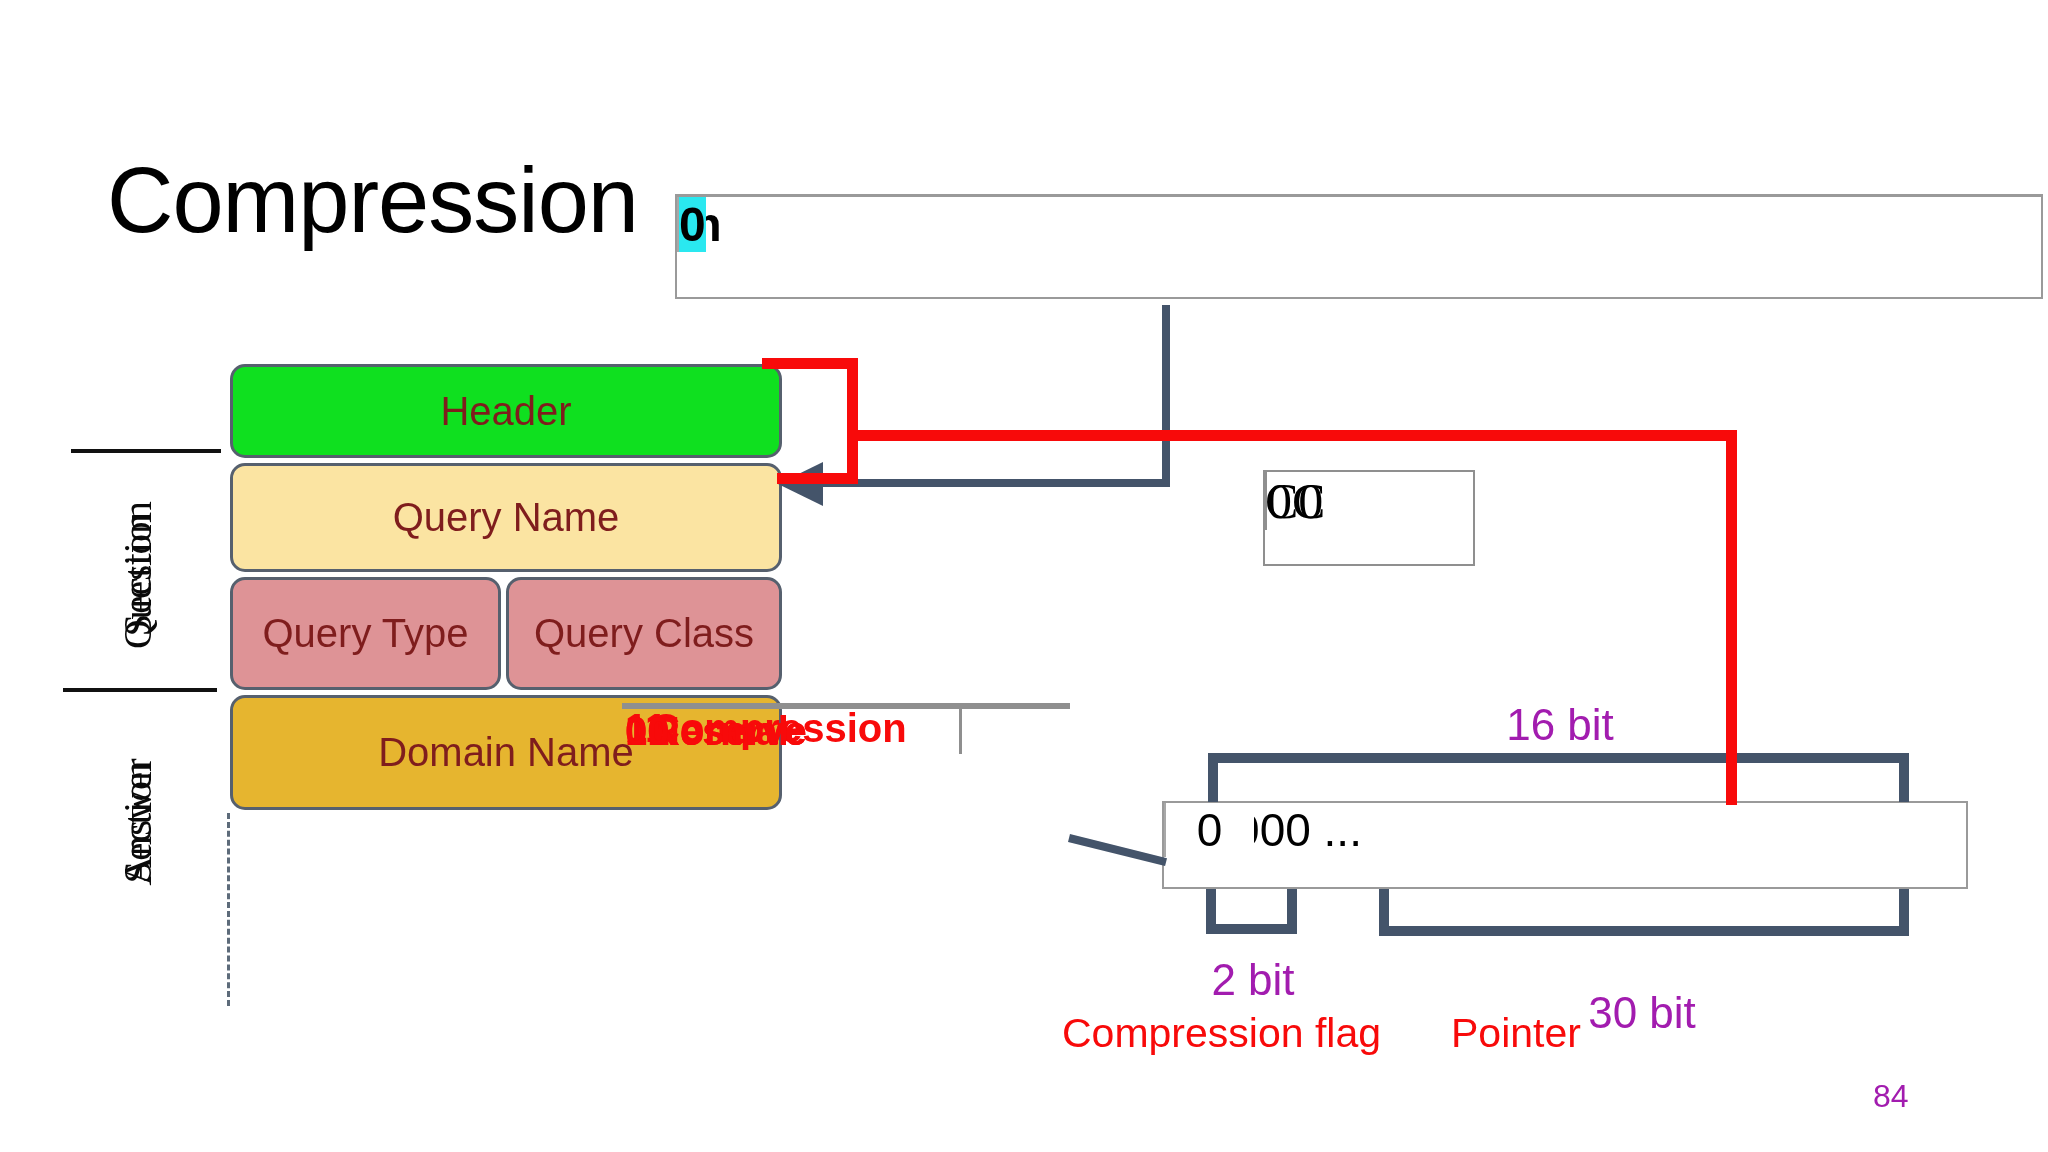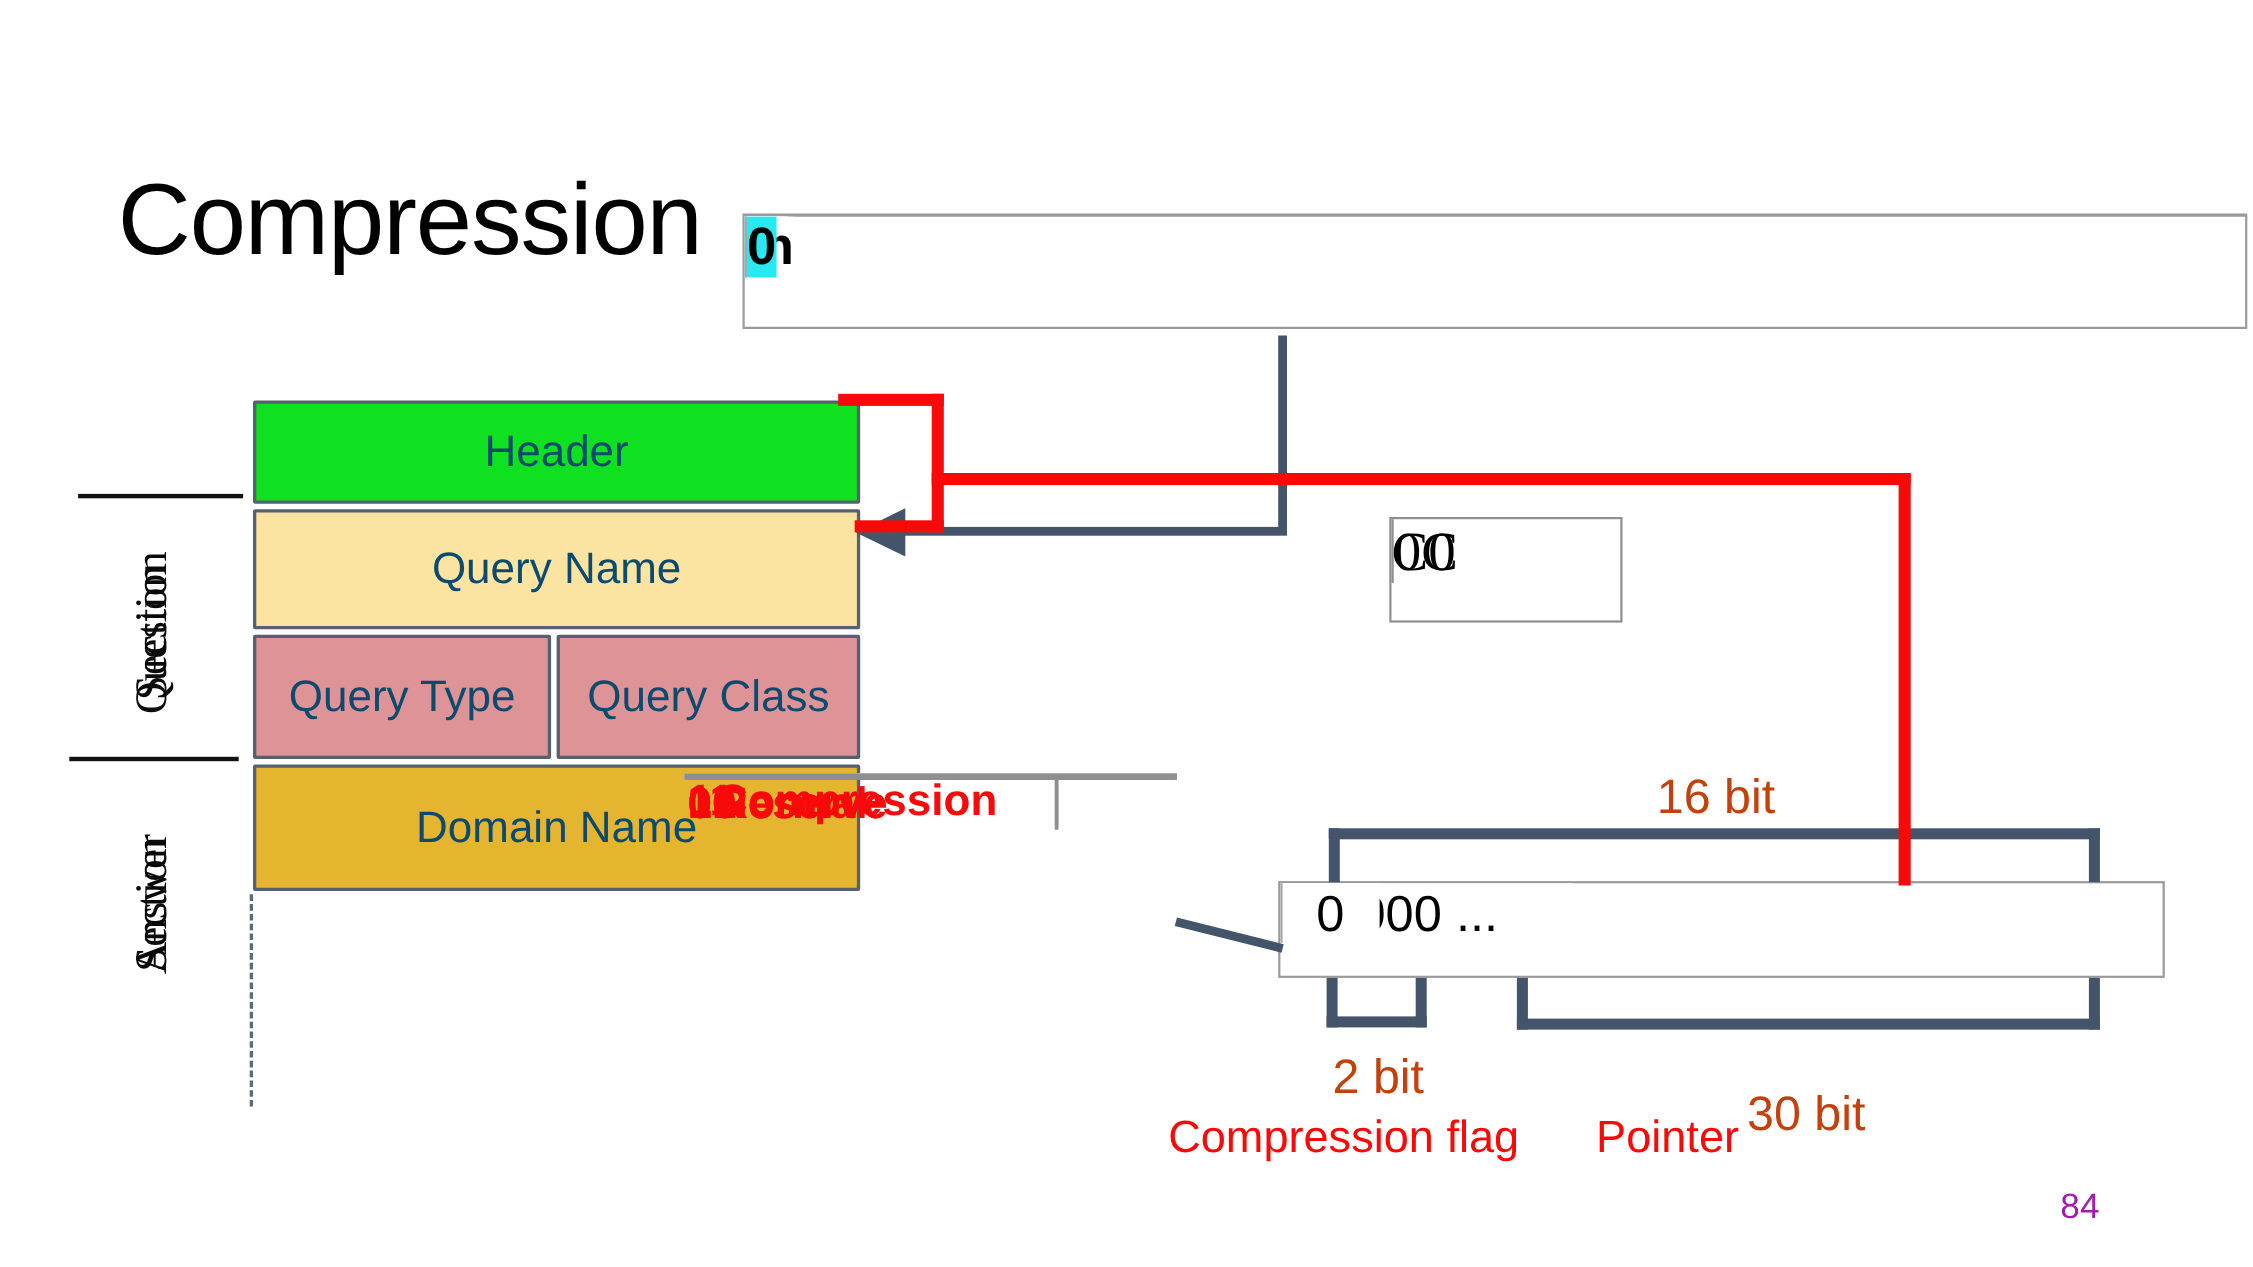--- a/index.html
+++ b/index.html
@@ -27,23 +27,23 @@
   .byte-cell{
     position:relative; flex:1 1 0; border-left:2px solid #a8a8a8;
     display:flex; align-items:center; justify-content:center;
     font-size:48px; font-weight:700; color:#000; background:#fff;
   }
   .byte-cell:first-child{border-left:none;}
   .byte-cell.hl{background:var(--cyan);}
 
   
   .pkt-box{
-    border:3px solid #56606e; border-radius:2px;
-    display:flex; align-items:center; justify-content:center;
-    font-size:40px; color:#0c4a6e; z-index:1;
+    border:3px solid #56606e; border-radius:15px;
+    display:flex; align-items:center; justify-content:center;
+    font-size:40px; color:#7f1d1d; z-index:1;
   }
   .box-header    {left:205px; top:364px; width:552px; height:94px;  background:var(--green);}
   .box-queryname {left:205px; top:463px; width:552px; height:109px; background:var(--tan);}
   .box-querytype {left:205px; top:577px; width:271px; height:113px; background:var(--rose);}
   .box-queryclass{left:481px; top:577px; width:276px; height:113px; background:var(--rose);}
   .box-domain    {left:205px; top:695px; width:552px; height:115px; background:var(--gold);}
 
   .sec-divider{background:#111; height:4px; z-index:1;}
   .div1{left:46px; top:449px; width:150px;}
   .div2{left:38px; top:688px; width:154px;}
@@ -116,21 +116,21 @@
     border-bottom:10px solid var(--navy); border-left:10px solid var(--navy); border-right:10px solid var(--navy);
   }
   .bracket30{
     left:1354px; top:889px; width:530px; height:47px;
     border-bottom:10px solid var(--navy); border-left:10px solid var(--navy); border-right:10px solid var(--navy);
   }
 
   
   .meas-label{
     width:220px; height:50px; text-align:center; font-size:44px; line-height:50px;
-    color:#c2410c; z-index:2; white-space:nowrap;
+    color:#a21caf; z-index:2; white-space:nowrap;
   }
   .lbl-16bit{left:1425px; top:700px;}
   .lbl-2bit {left:1118px; top:955px;}
   .lbl-30bit{left:1507px; top:988px;}
   .red-label{
     width:420px; height:46px; font-size:41px; line-height:46px;
     color:var(--red); z-index:2; white-space:nowrap;
   }
   .lbl-compflag{left:1037px; top:1010px;}
   .lbl-pointer {left:1426px; top:1010px;}

